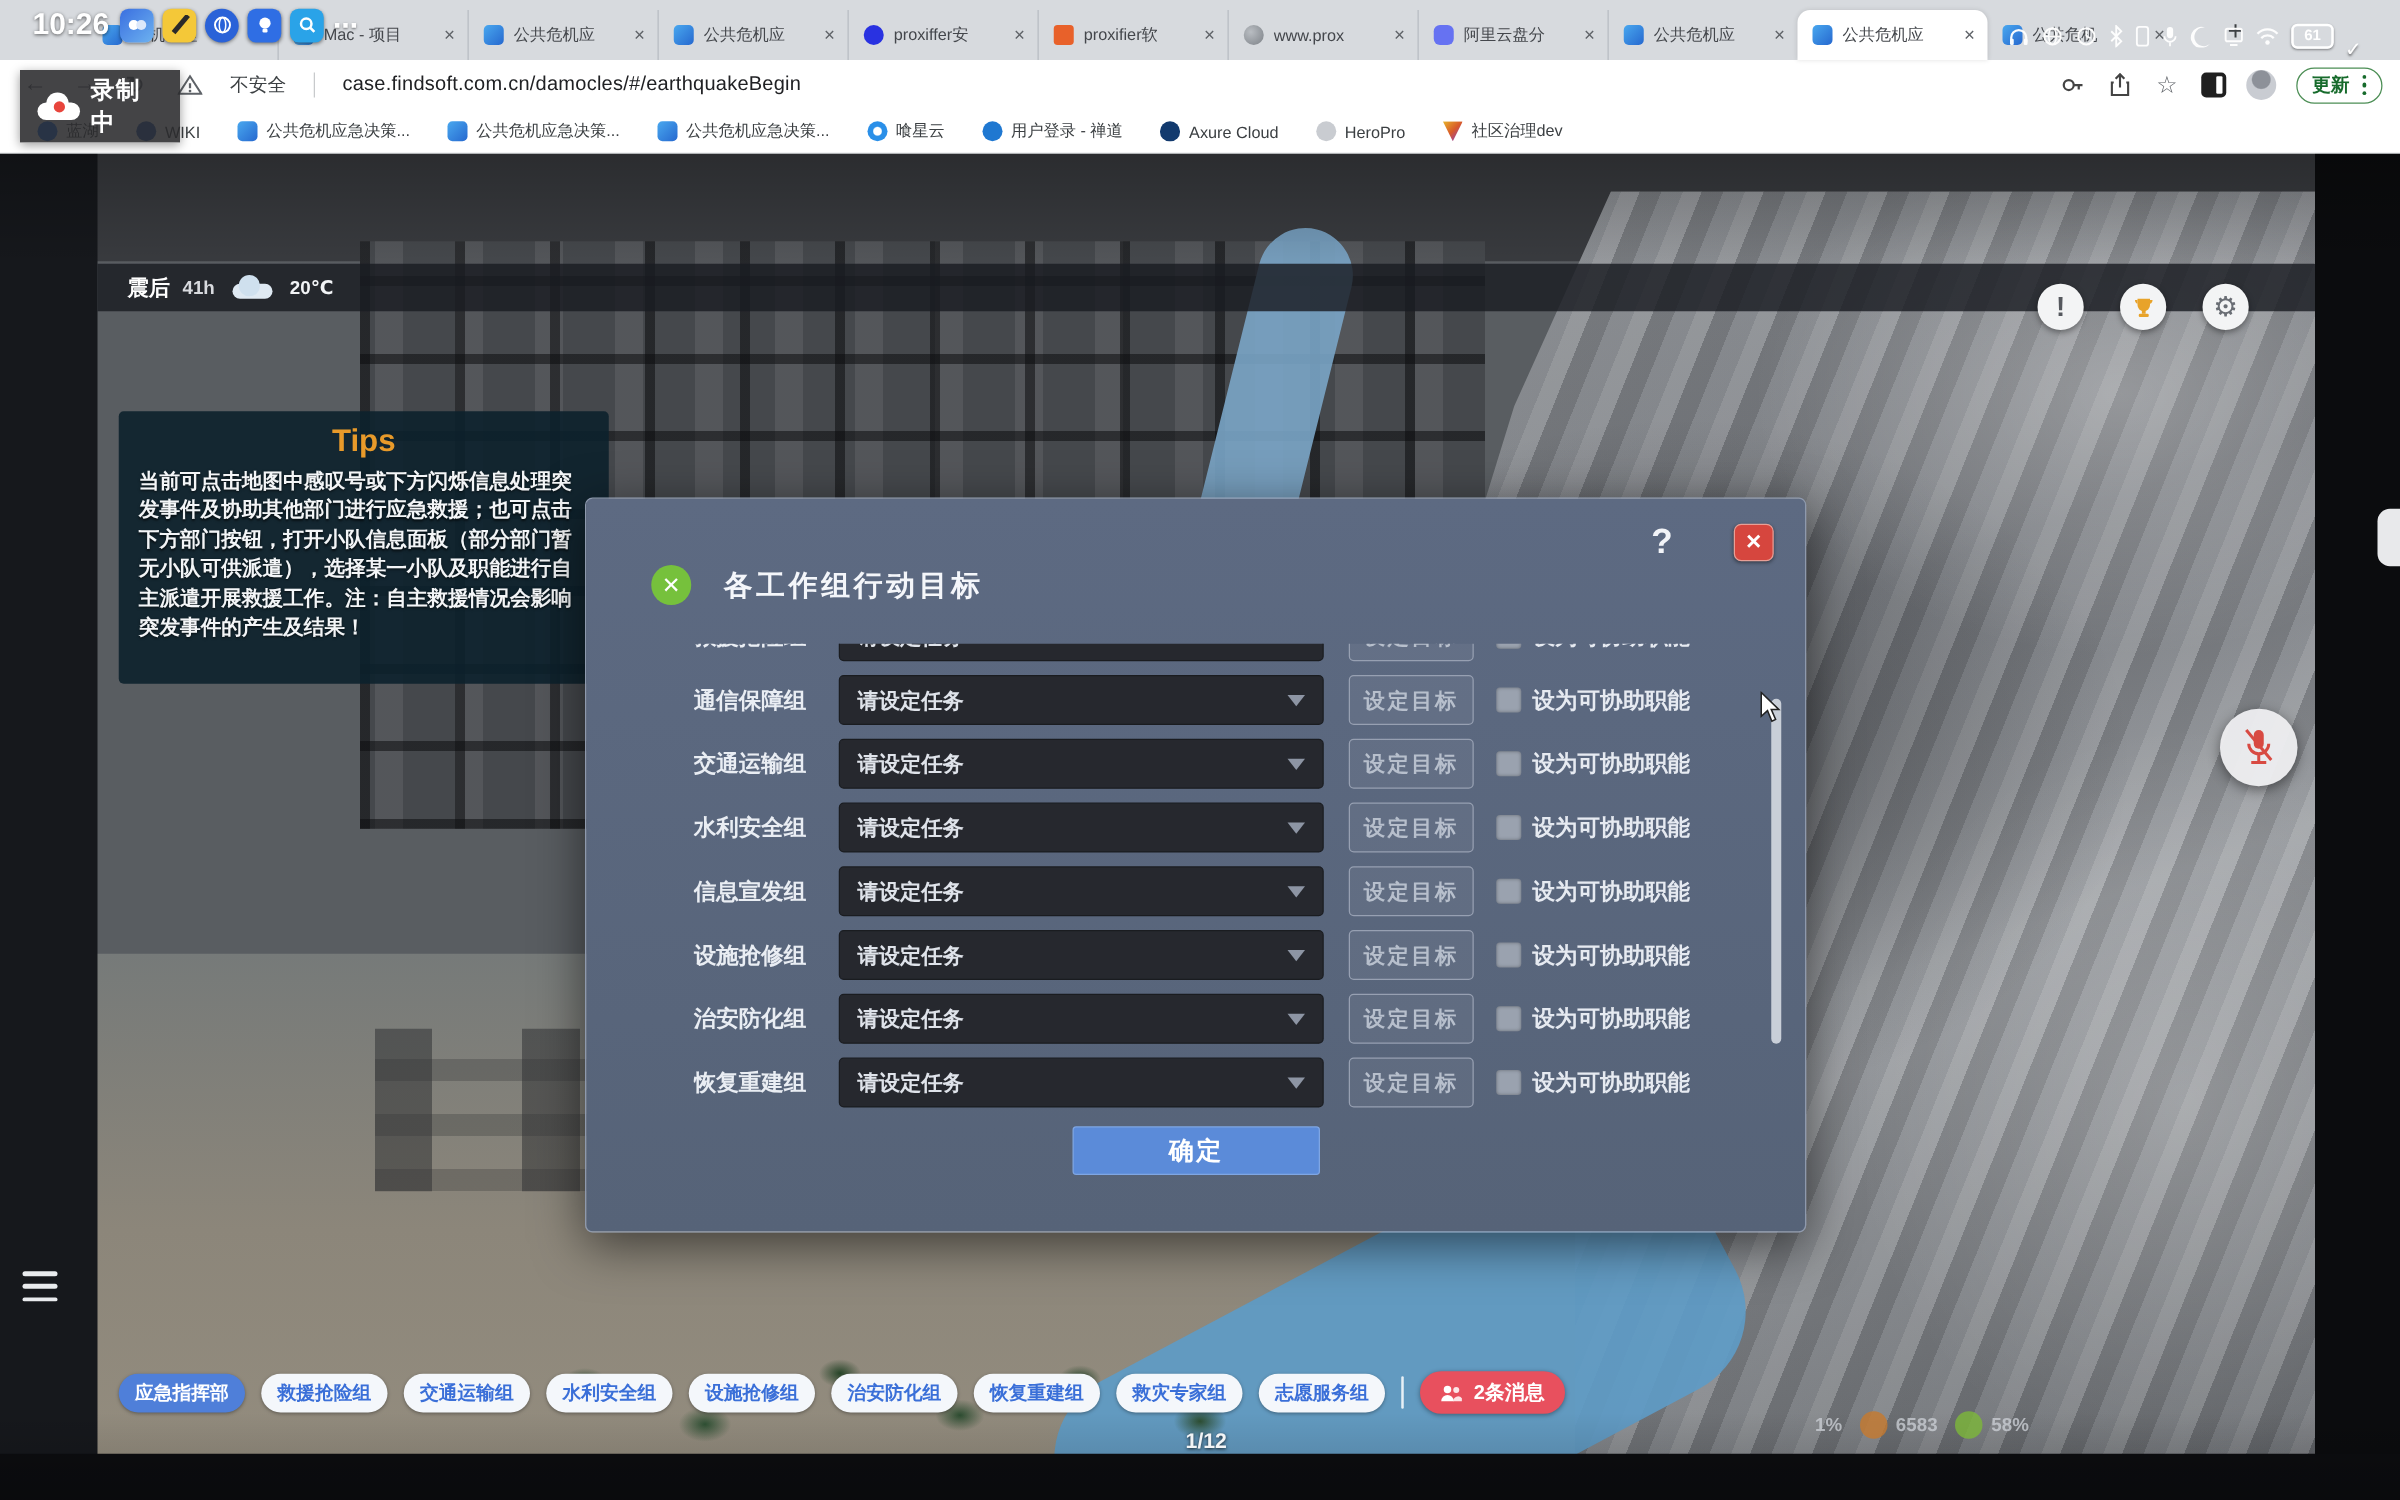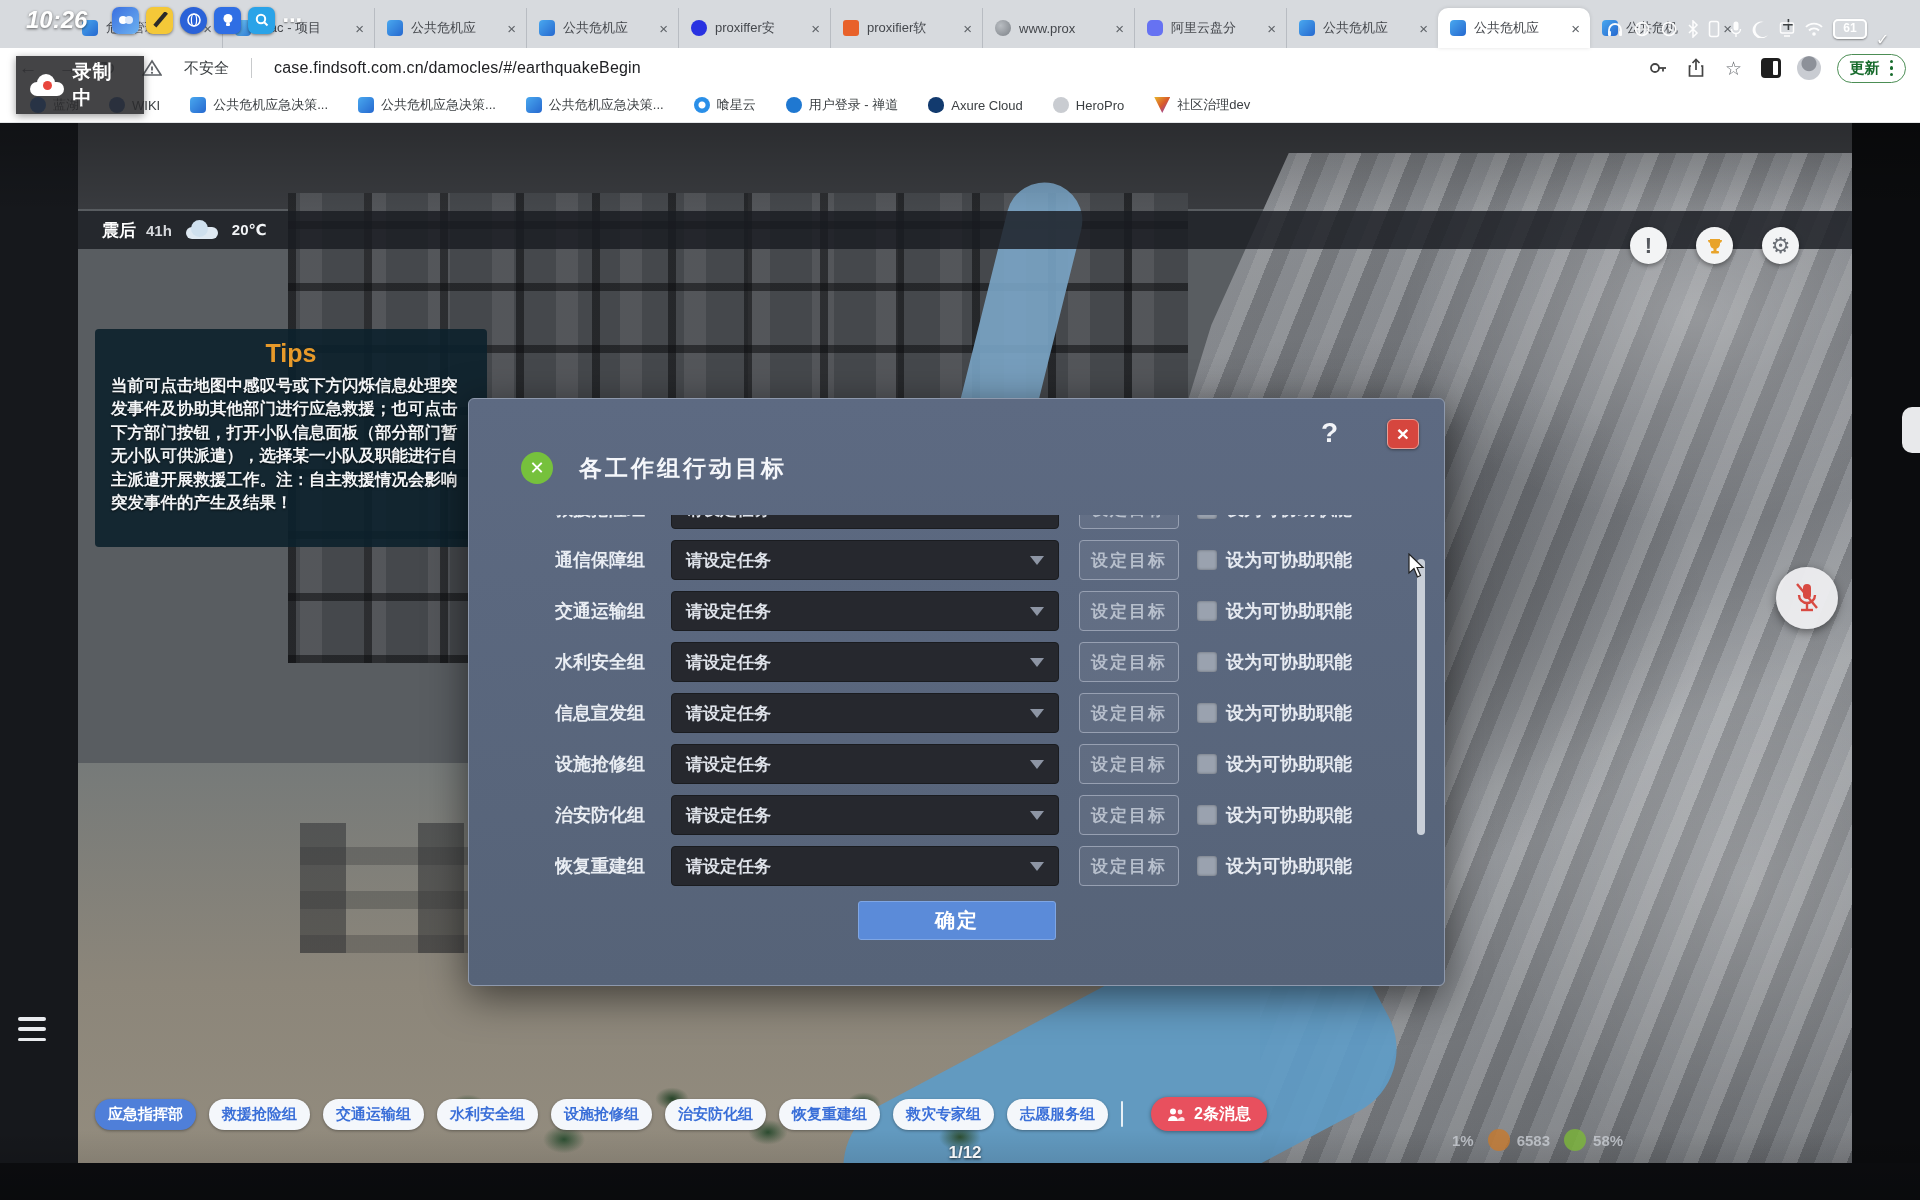--- a/index.html
+++ b/index.html
@@ -20,21 +20,21 @@
   .fav-z{background:linear-gradient(135deg,#49a8ef 0%,#2668cf 100%);}
   .fav-mac{background:linear-gradient(135deg,#6fc5f2,#2e7ad1);}
   .fav-baidu{background:#2932e1;border-radius:50%;}
   .fav-c{background:#e8612a;border-radius:3px;}
   .fav-globe{background:radial-gradient(circle at 35% 35%, #b9bdc2, #7c8187);border-radius:50%;}
   .fav-aliyun{background:#6672f2;border-radius:5px;}
   .newtab{position:absolute;left:1782px;top:14px;color:#3c4043;font-size:22px;line-height:22px;}
 
   
   .mac-left{position:absolute;left:26px;top:6px;display:flex;align-items:center;gap:7px;z-index:40;}
-  .mac-time{color:#fff;font-size:24px;font-weight:bold;text-shadow:0 1px 3px rgba(0,0,0,.6);margin-right:18px;font-style:italic;}
+  .mac-time{color:#fff;font-size:24px;font-weight:bold;text-shadow:0 1px 3px rgba(0,0,0,.6);margin-right:2px;}
   .appicon{width:27px;height:27px;border-radius:7px;display:flex;align-items:center;justify-content:center;box-shadow:0 1px 3px rgba(0,0,0,.45);}
   .app-binoculars{background:linear-gradient(135deg,#3a6fe0,#6db2f0);}
   .app-pencil{background:#f4c838;}
   .app-globe{background:#2a62d8;border-radius:50%;}
   .app-bulb{background:#2f6ee4;}
   .app-search{background:#2aa3e8;}
   .appicon svg{display:block;}
   .mac-dots{color:#fff;font-size:20px;font-weight:bold;letter-spacing:2px;text-shadow:0 1px 2px rgba(0,0,0,.5);}
   .mac-right{position:absolute;left:1606px;top:8px;display:flex;align-items:center;gap:9px;z-index:40;}
   .mac-right svg{display:block;opacity:.96;}
@@ -191,21 +191,21 @@
   .bp-plan{left:30px;width:168px;}
   .bp-mobilize{left:240px;width:160px;}
   .heart-glyph{color:#fff;font-size:17px;}
 
   .dept-bar{position:absolute;left:95px;top:974px;display:flex;align-items:center;gap:13px;z-index:7;}
   .dept{height:31px;padding:0 13px;border-radius:16px;background:#f4f7fb;color:#3a6fd8;font-size:15px;font-weight:bold;
      display:flex;align-items:center;box-shadow:0 1px 3px rgba(0,0,0,.35);white-space:nowrap;}
   .dept.active{background:#4f7fd9;color:#fff;}
   .dept-divider{width:2px;height:26px;background:rgba(255,255,255,.85);border-radius:1px;}
   .msg-pill{height:34px;padding:16px 16px;border-radius:17px;background:#e8505e;color:#fff;font-size:16px;font-weight:bold;
-     display:flex;align-items:center;gap:9px;box-shadow:0 1px 4px rgba(0,0,0,.4);margin-left:15px;}
+     display:flex;align-items:center;gap:9px;box-shadow:0 1px 4px rgba(0,0,0,.4);}
 
   .page-indicator{position:absolute;left:78px;top:1020px;width:1774px;text-align:center;color:#f2f4f6;font-size:17px;font-weight:bold;z-index:7;text-shadow:0 1px 3px rgba(0,0,0,.8);}
 
   .stats{position:absolute;left:1452px;top:1006px;display:flex;align-items:center;gap:14px;opacity:.8;z-index:7;}
   .stat{display:flex;align-items:center;gap:7px;color:#c9cdd3;font-size:15px;font-weight:bold;}
   .stat-dot{width:22px;height:22px;border-radius:50%;}
   .dot-orange{background:#c77a2e;}
   .dot-green{background:#7db83a;}
 </style>
 </head>

